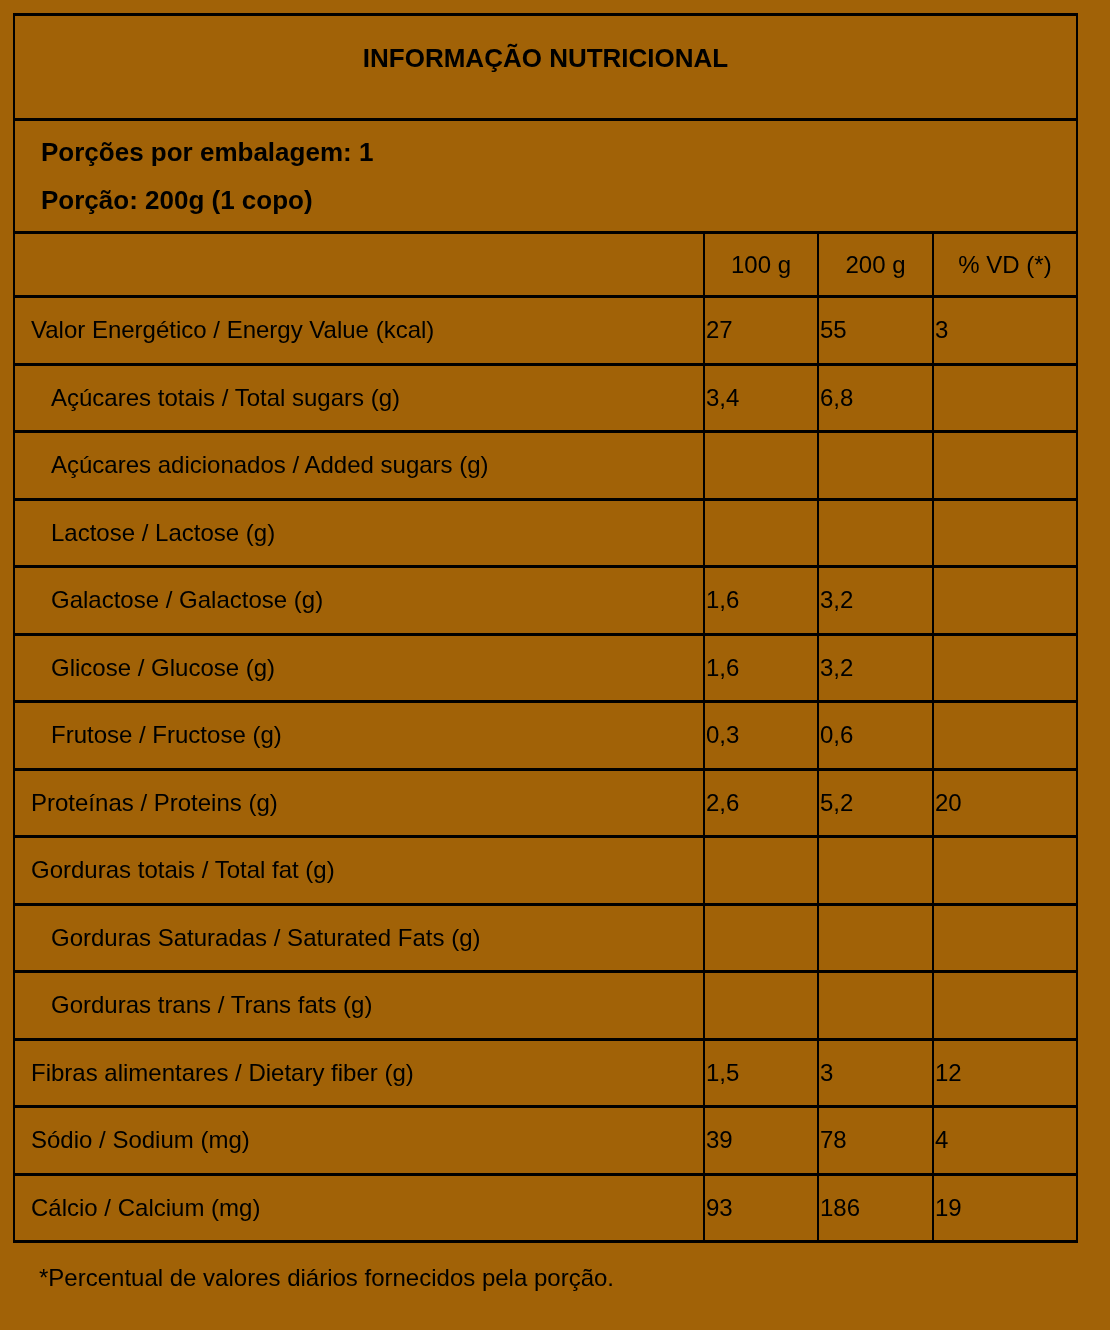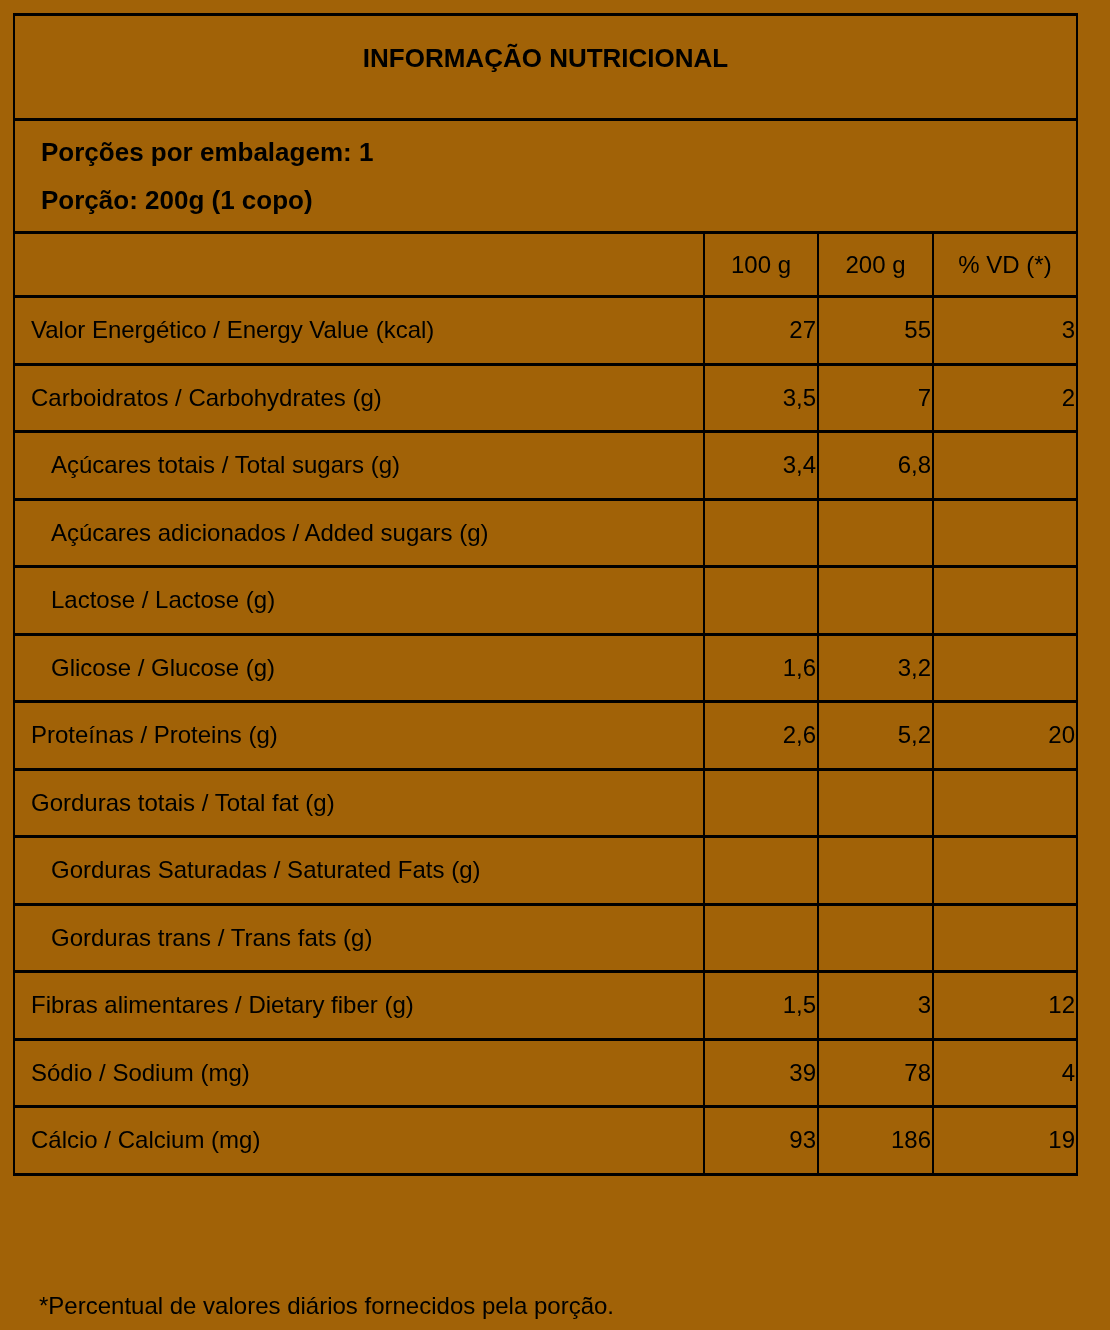--- a/index.html
+++ b/index.html
@@ -61,28 +61,27 @@
     height: 62.5px;
   }
   td.label-cell {
     text-align: left;
     padding-left: 16px;
   }
   td.label-cell.indent {
     padding-left: 36px;
   }
   td.value-cell {
-    text-align: right;
+    text-align: left;
   }
   .footnote {
     position: absolute;
     left: 39px;
     top: 1264px;
     font-size: 24px;
-    margin-top: 28px;
   }
 </style>
 </head>
 <body>
 
 <div class="page">
 
   <table class="nutri-table">
     <colgroup>
       <col style="width:690px">
@@ -108,47 +107,53 @@
       </tr>
     </tbody>
     <tbody id="rows-body">
         <tr class="data-row">
     <td class="label-cell">Valor Energético / Energy Value (kcal)</td>
     <td class="value-cell">27</td>
     <td class="value-cell">55</td>
     <td class="value-cell">3</td>
   </tr>
         <tr class="data-row">
-    <td class="label-cell">Carboidratos / Carbohydrates (g)</td>
-    <td class="value-cell">3,5</td>
-    <td class="value-cell">7</td>
-    <td class="value-cell">2</td>
-  </tr>
-        <tr class="data-row">
     <td class="label-cell indent">Açúcares totais / Total sugars (g)</td>
     <td class="value-cell">3,4</td>
     <td class="value-cell">6,8</td>
     <td class="value-cell"></td>
   </tr>
         <tr class="data-row">
     <td class="label-cell indent">Açúcares adicionados / Added sugars (g)</td>
     <td class="value-cell"></td>
     <td class="value-cell"></td>
     <td class="value-cell"></td>
   </tr>
         <tr class="data-row">
     <td class="label-cell indent">Lactose / Lactose (g)</td>
     <td class="value-cell"></td>
     <td class="value-cell"></td>
     <td class="value-cell"></td>
   </tr>
         <tr class="data-row">
+    <td class="label-cell indent">Galactose / Galactose (g)</td>
+    <td class="value-cell">1,6</td>
+    <td class="value-cell">3,2</td>
+    <td class="value-cell"></td>
+  </tr>
+        <tr class="data-row">
     <td class="label-cell indent">Glicose / Glucose (g)</td>
     <td class="value-cell">1,6</td>
     <td class="value-cell">3,2</td>
+    <td class="value-cell"></td>
+  </tr>
+        <tr class="data-row">
+    <td class="label-cell indent">Frutose / Fructose (g)</td>
+    <td class="value-cell">0,3</td>
+    <td class="value-cell">0,6</td>
     <td class="value-cell"></td>
   </tr>
         <tr class="data-row">
     <td class="label-cell">Proteínas / Proteins (g)</td>
     <td class="value-cell">2,6</td>
     <td class="value-cell">5,2</td>
     <td class="value-cell">20</td>
   </tr>
         <tr class="data-row">
     <td class="label-cell">Gorduras totais / Total fat (g)</td>

